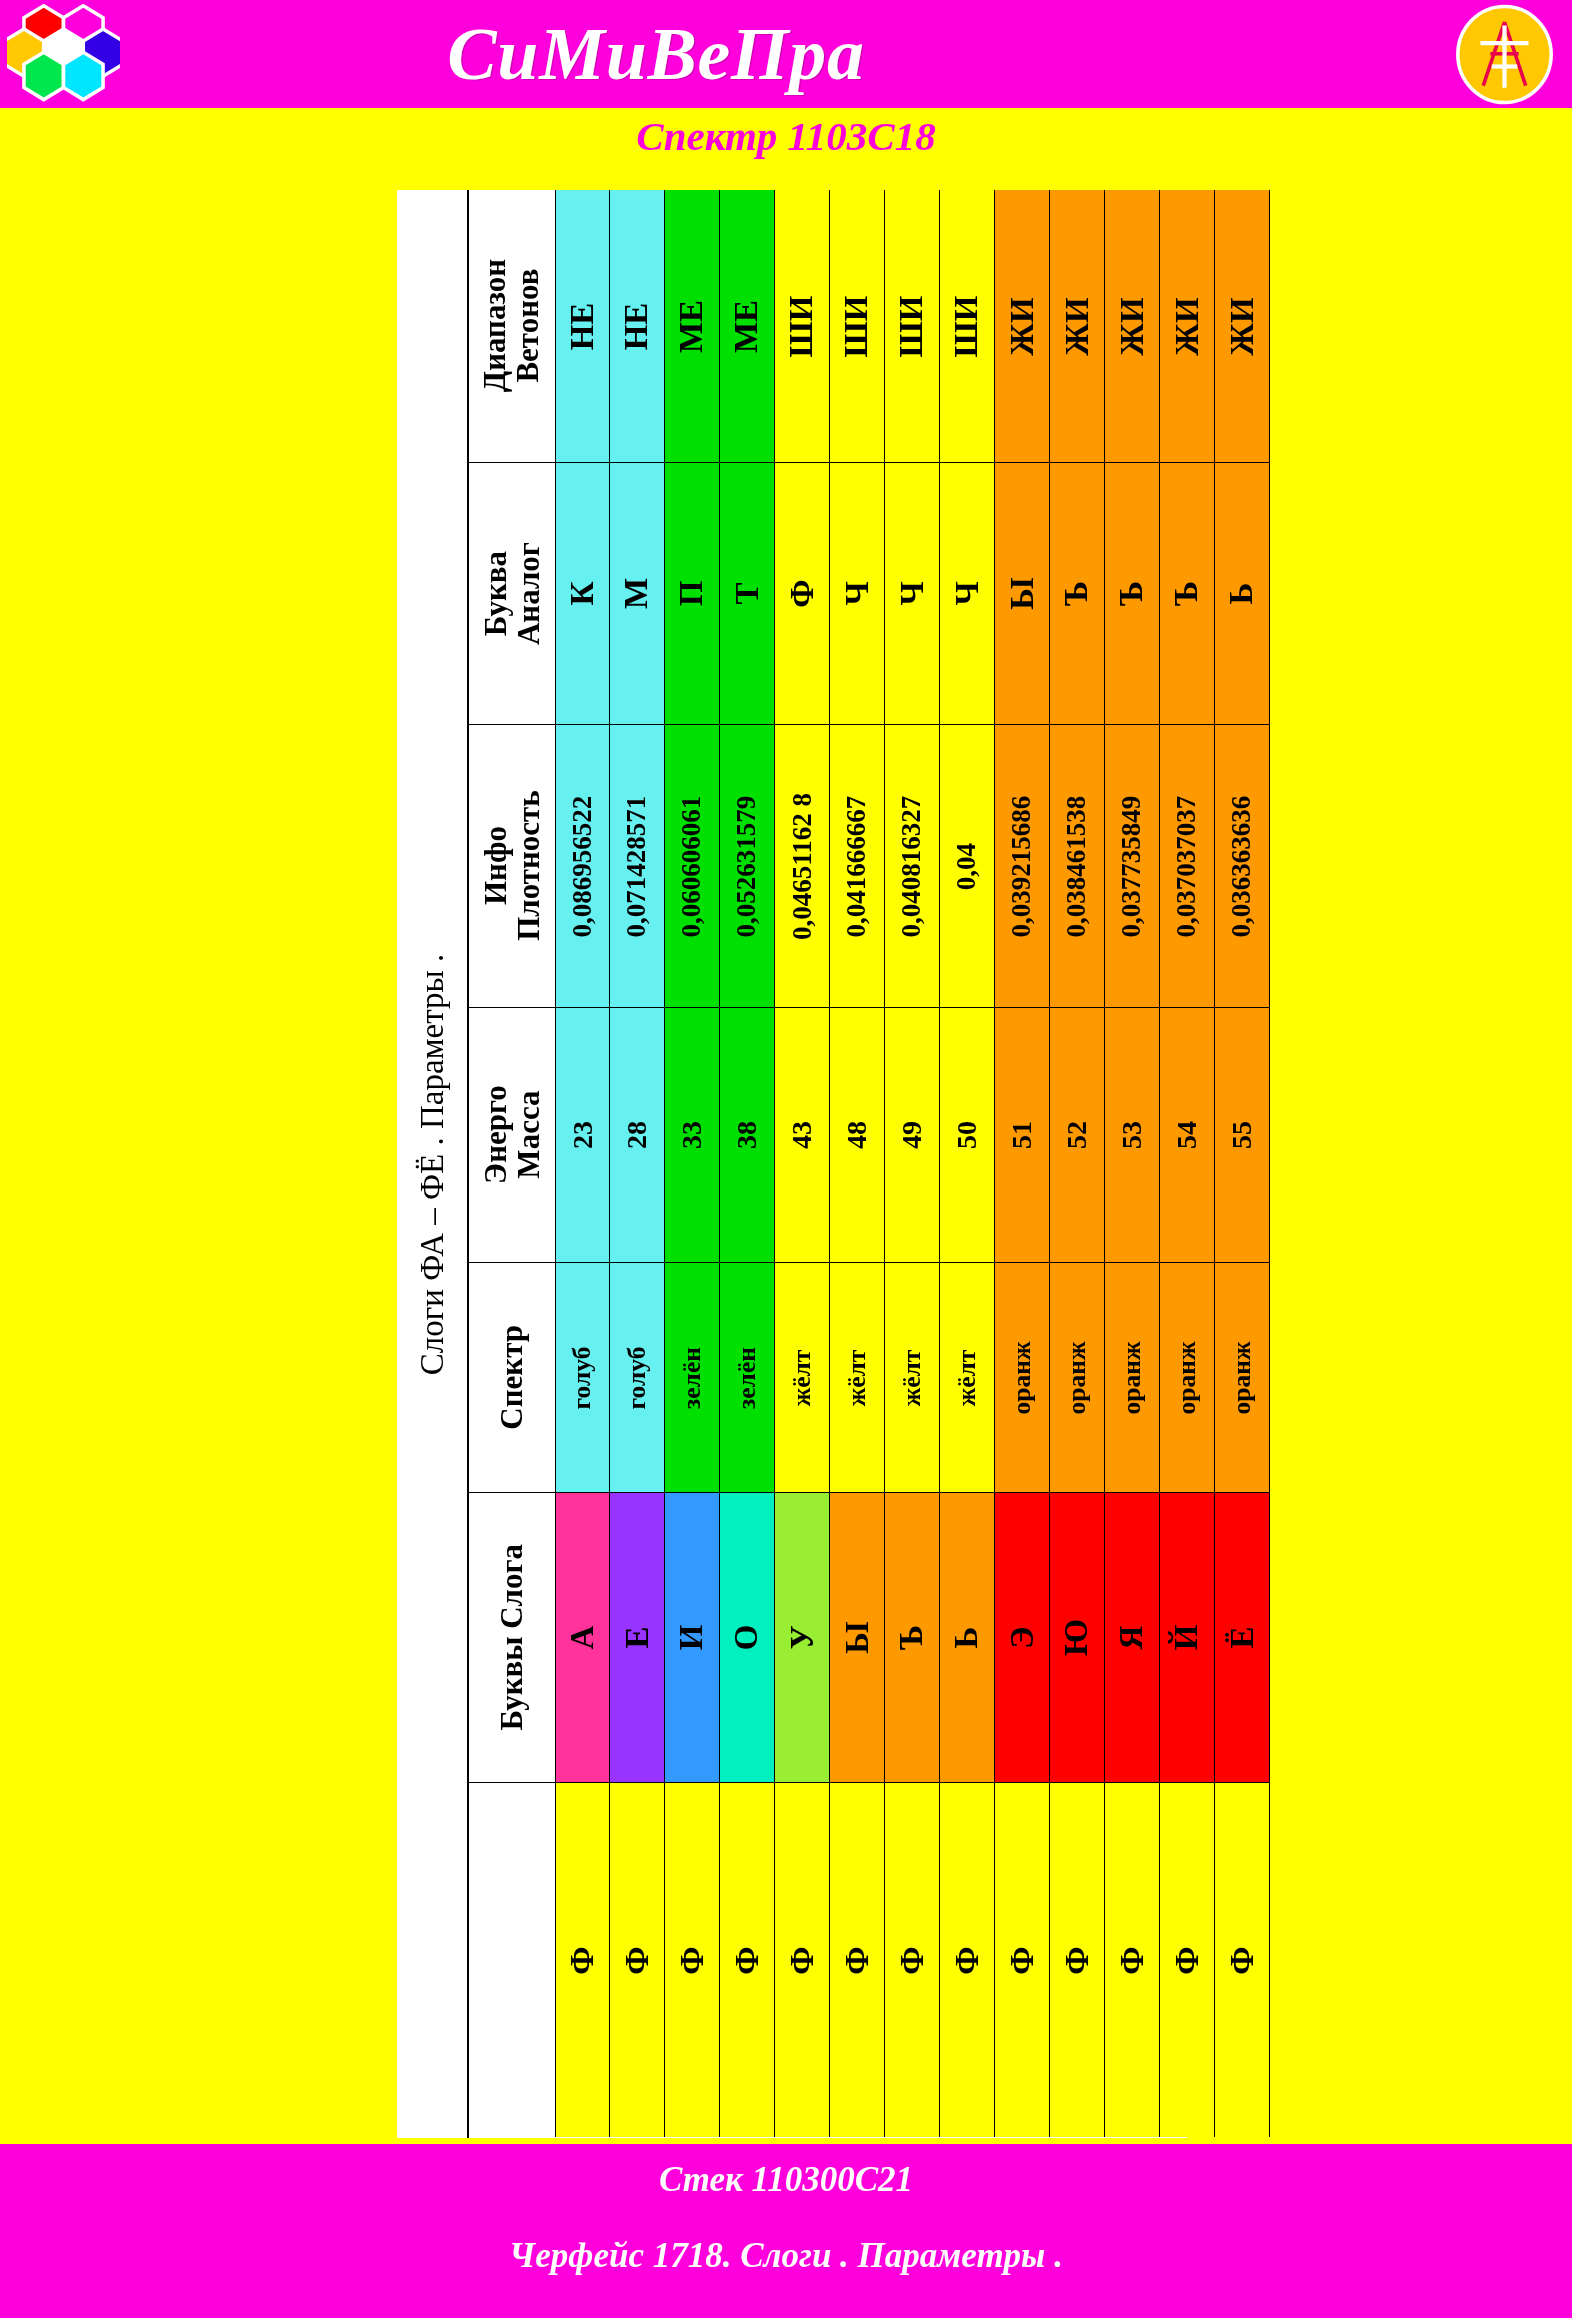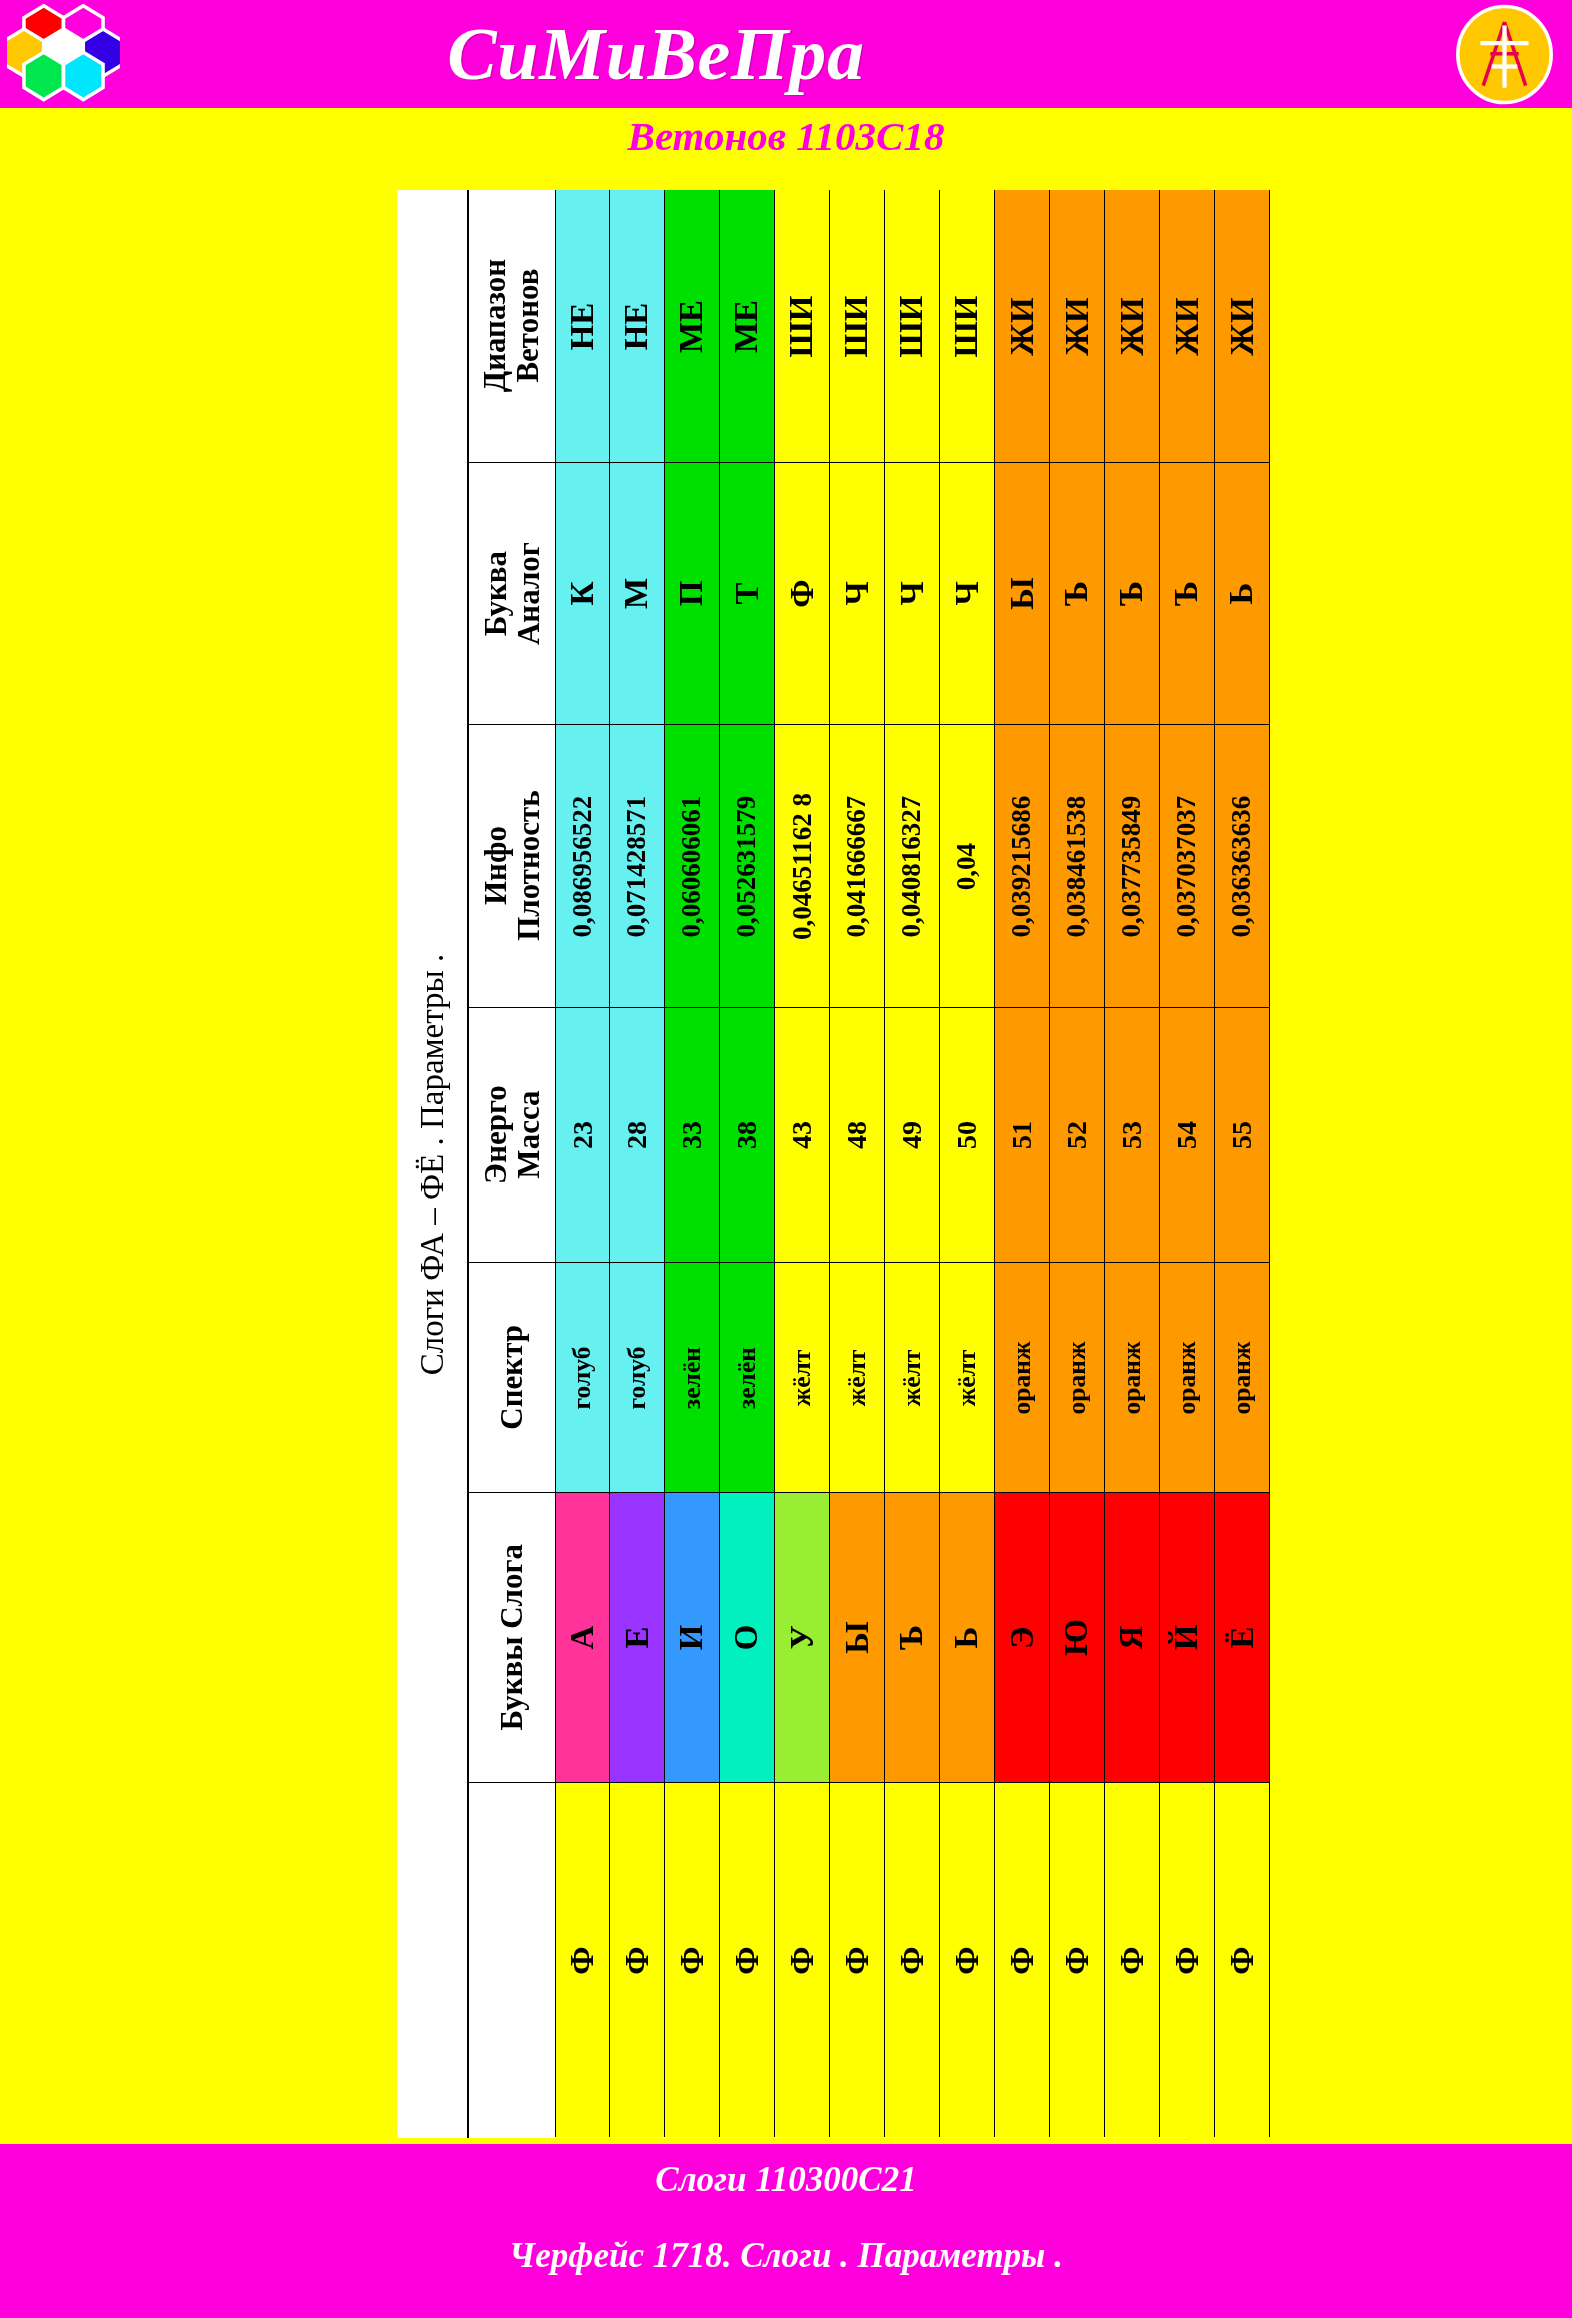--- a/index.html
+++ b/index.html
@@ -131,21 +131,21 @@
       <path d="M50 70 L90 70"></path>
     </g>
     <g stroke="#FFFFFF" stroke-width="6" fill="none">
       <path d="M36 55 L104 55"></path>
       <path d="M52 88 L88 88"></path>
       <path d="M70 30 L70 118"></path>
     </g>
   </svg>
 </div>
 
-<div class="subtitle">Ветонов 1103С18</div>
+<div class="subtitle">Спектр 1103С18</div>
 
 <div class="panel"></div>
 
 <div class="vtitle">
   <span>Слоги ФА – ФЁ . Параметры .</span>
 </div>
 
 <div class="tbl" id="tbl">
     <div class="trow" style="top: 0px; height: 273px;">
       <div class="hdcell">
@@ -449,15 +449,15 @@
       <div class="dcell big" style="background: rgb(255, 255, 0); border-bottom: none;">
         <span>Ф</span>
       </div>
       <div class="dcell big" style="background: rgb(255, 255, 0); border-bottom: none;">
         <span>Ф</span>
       </div>
     </div>
   </div>
 
 <div class="footbar"></div>
-<div class="foot1">Слоги  110300С21</div>
+<div class="foot1">Стек  110300С21</div>
 <div class="foot2">Черфейс 1718. Слоги . Параметры .</div>
 
 
 </body></html>

